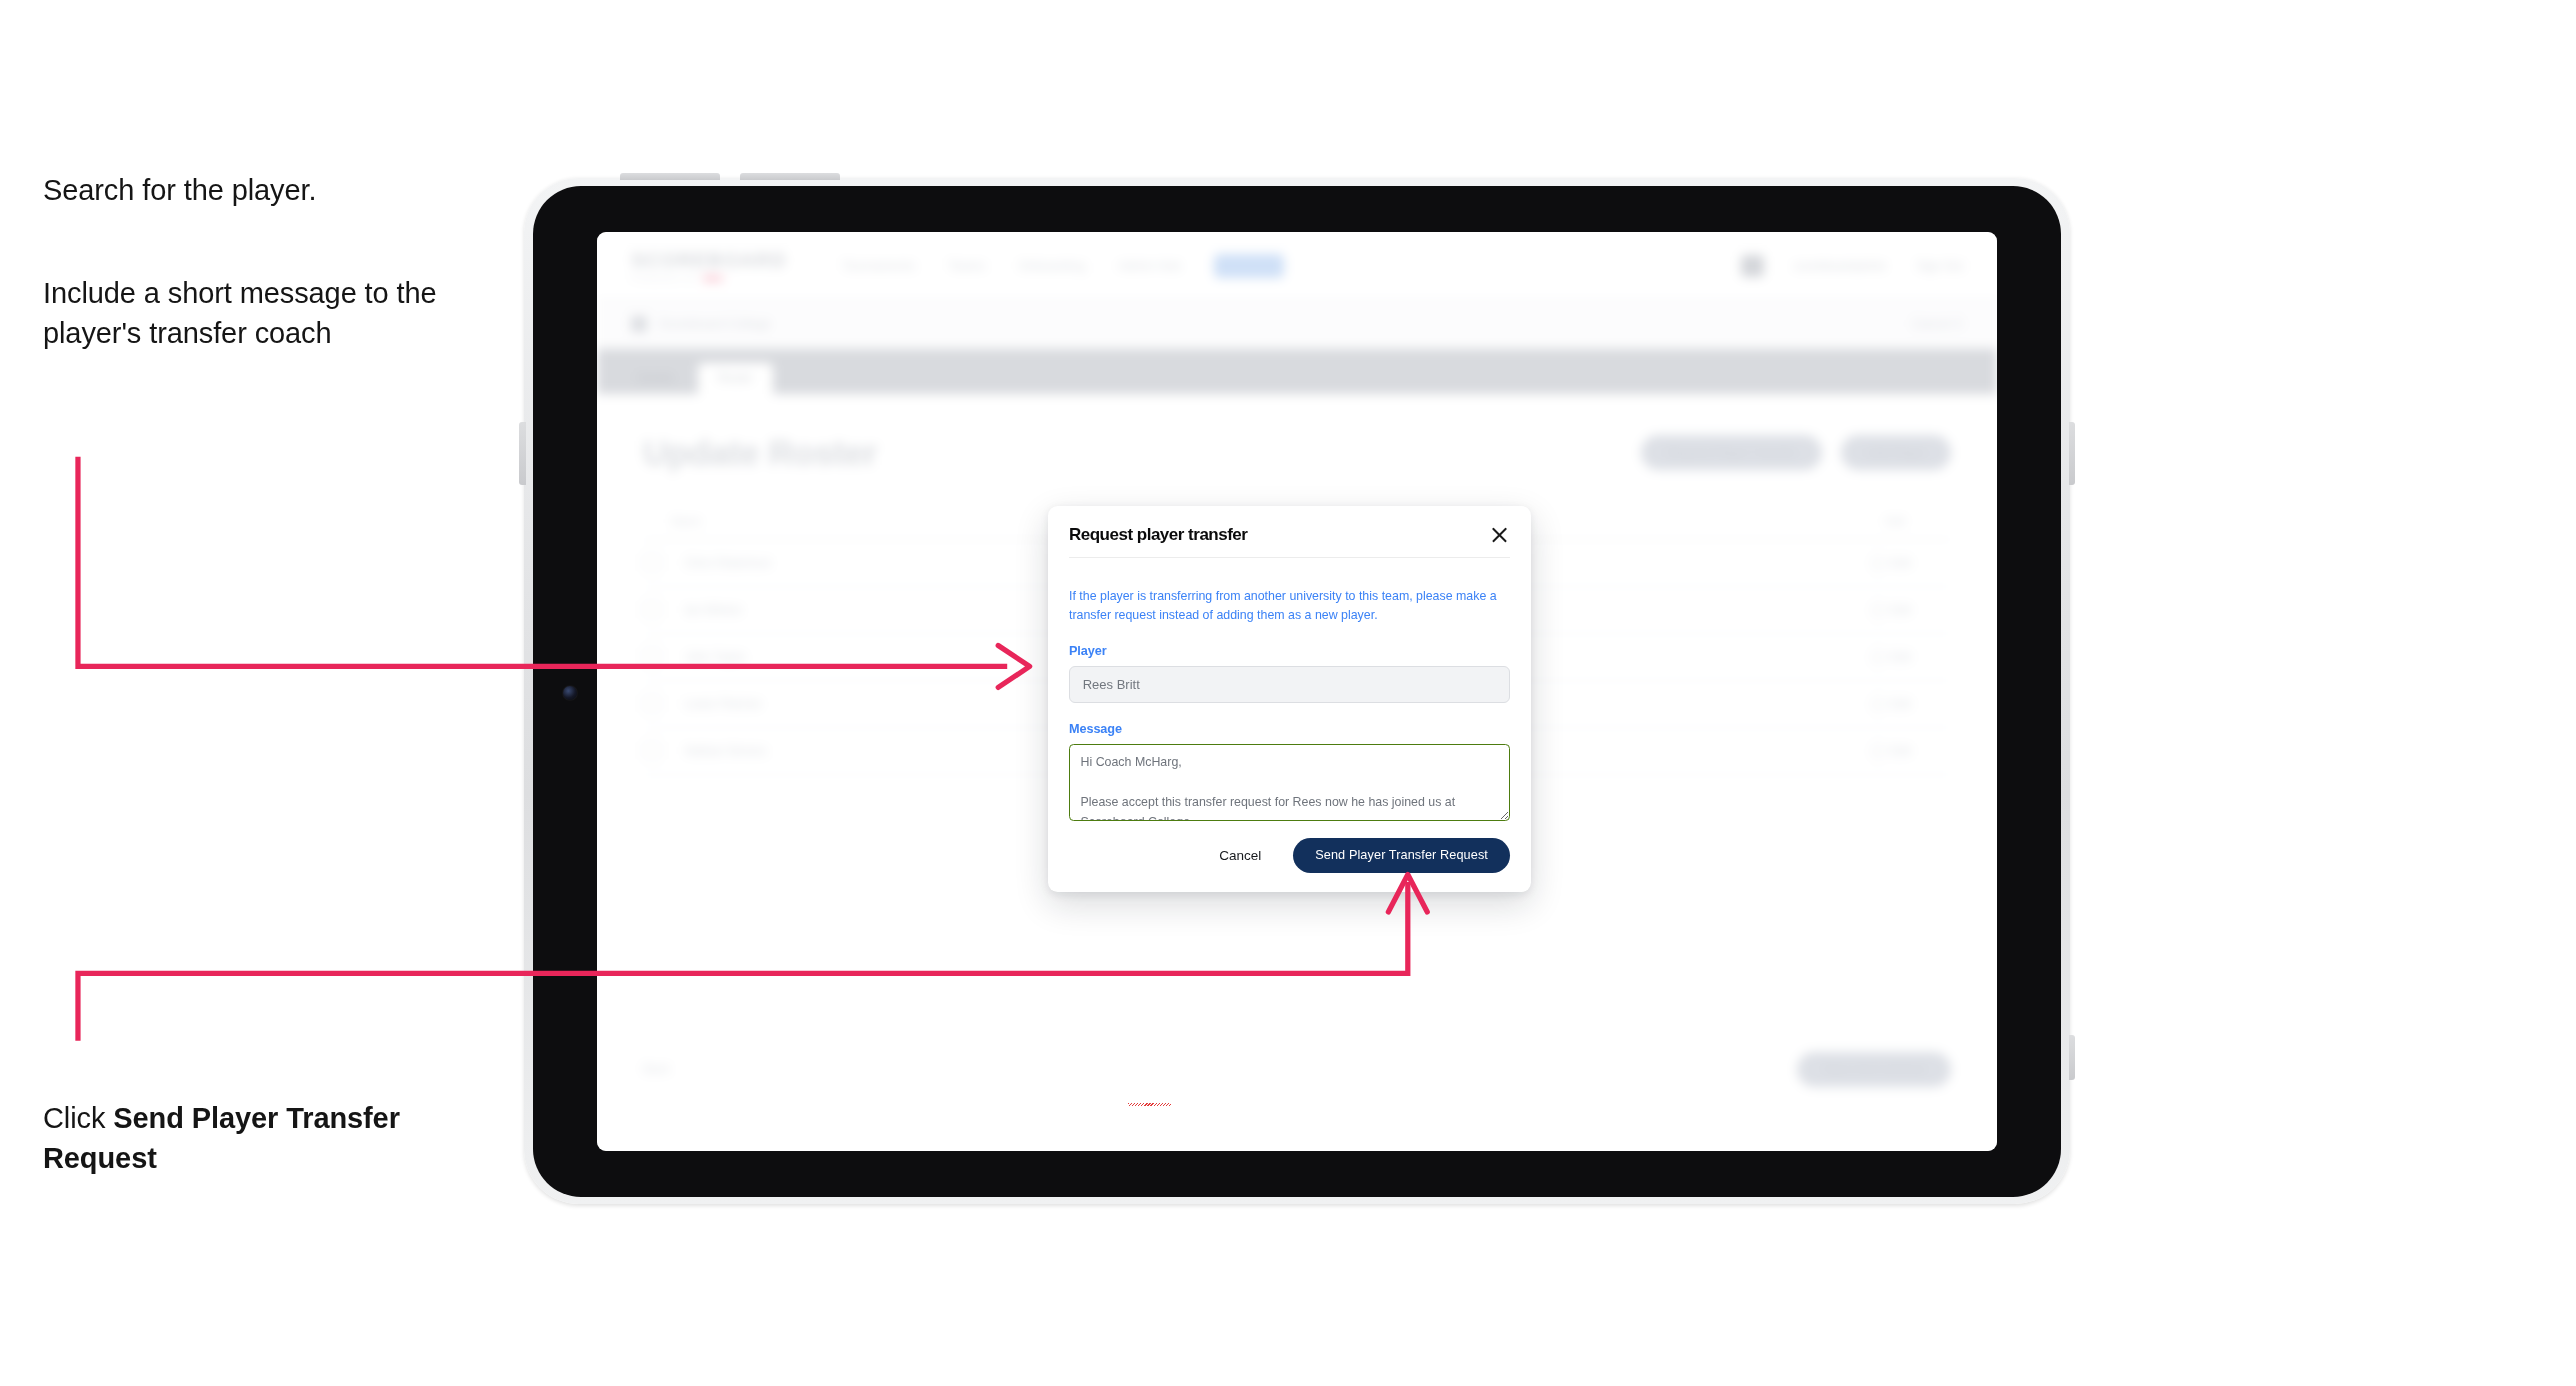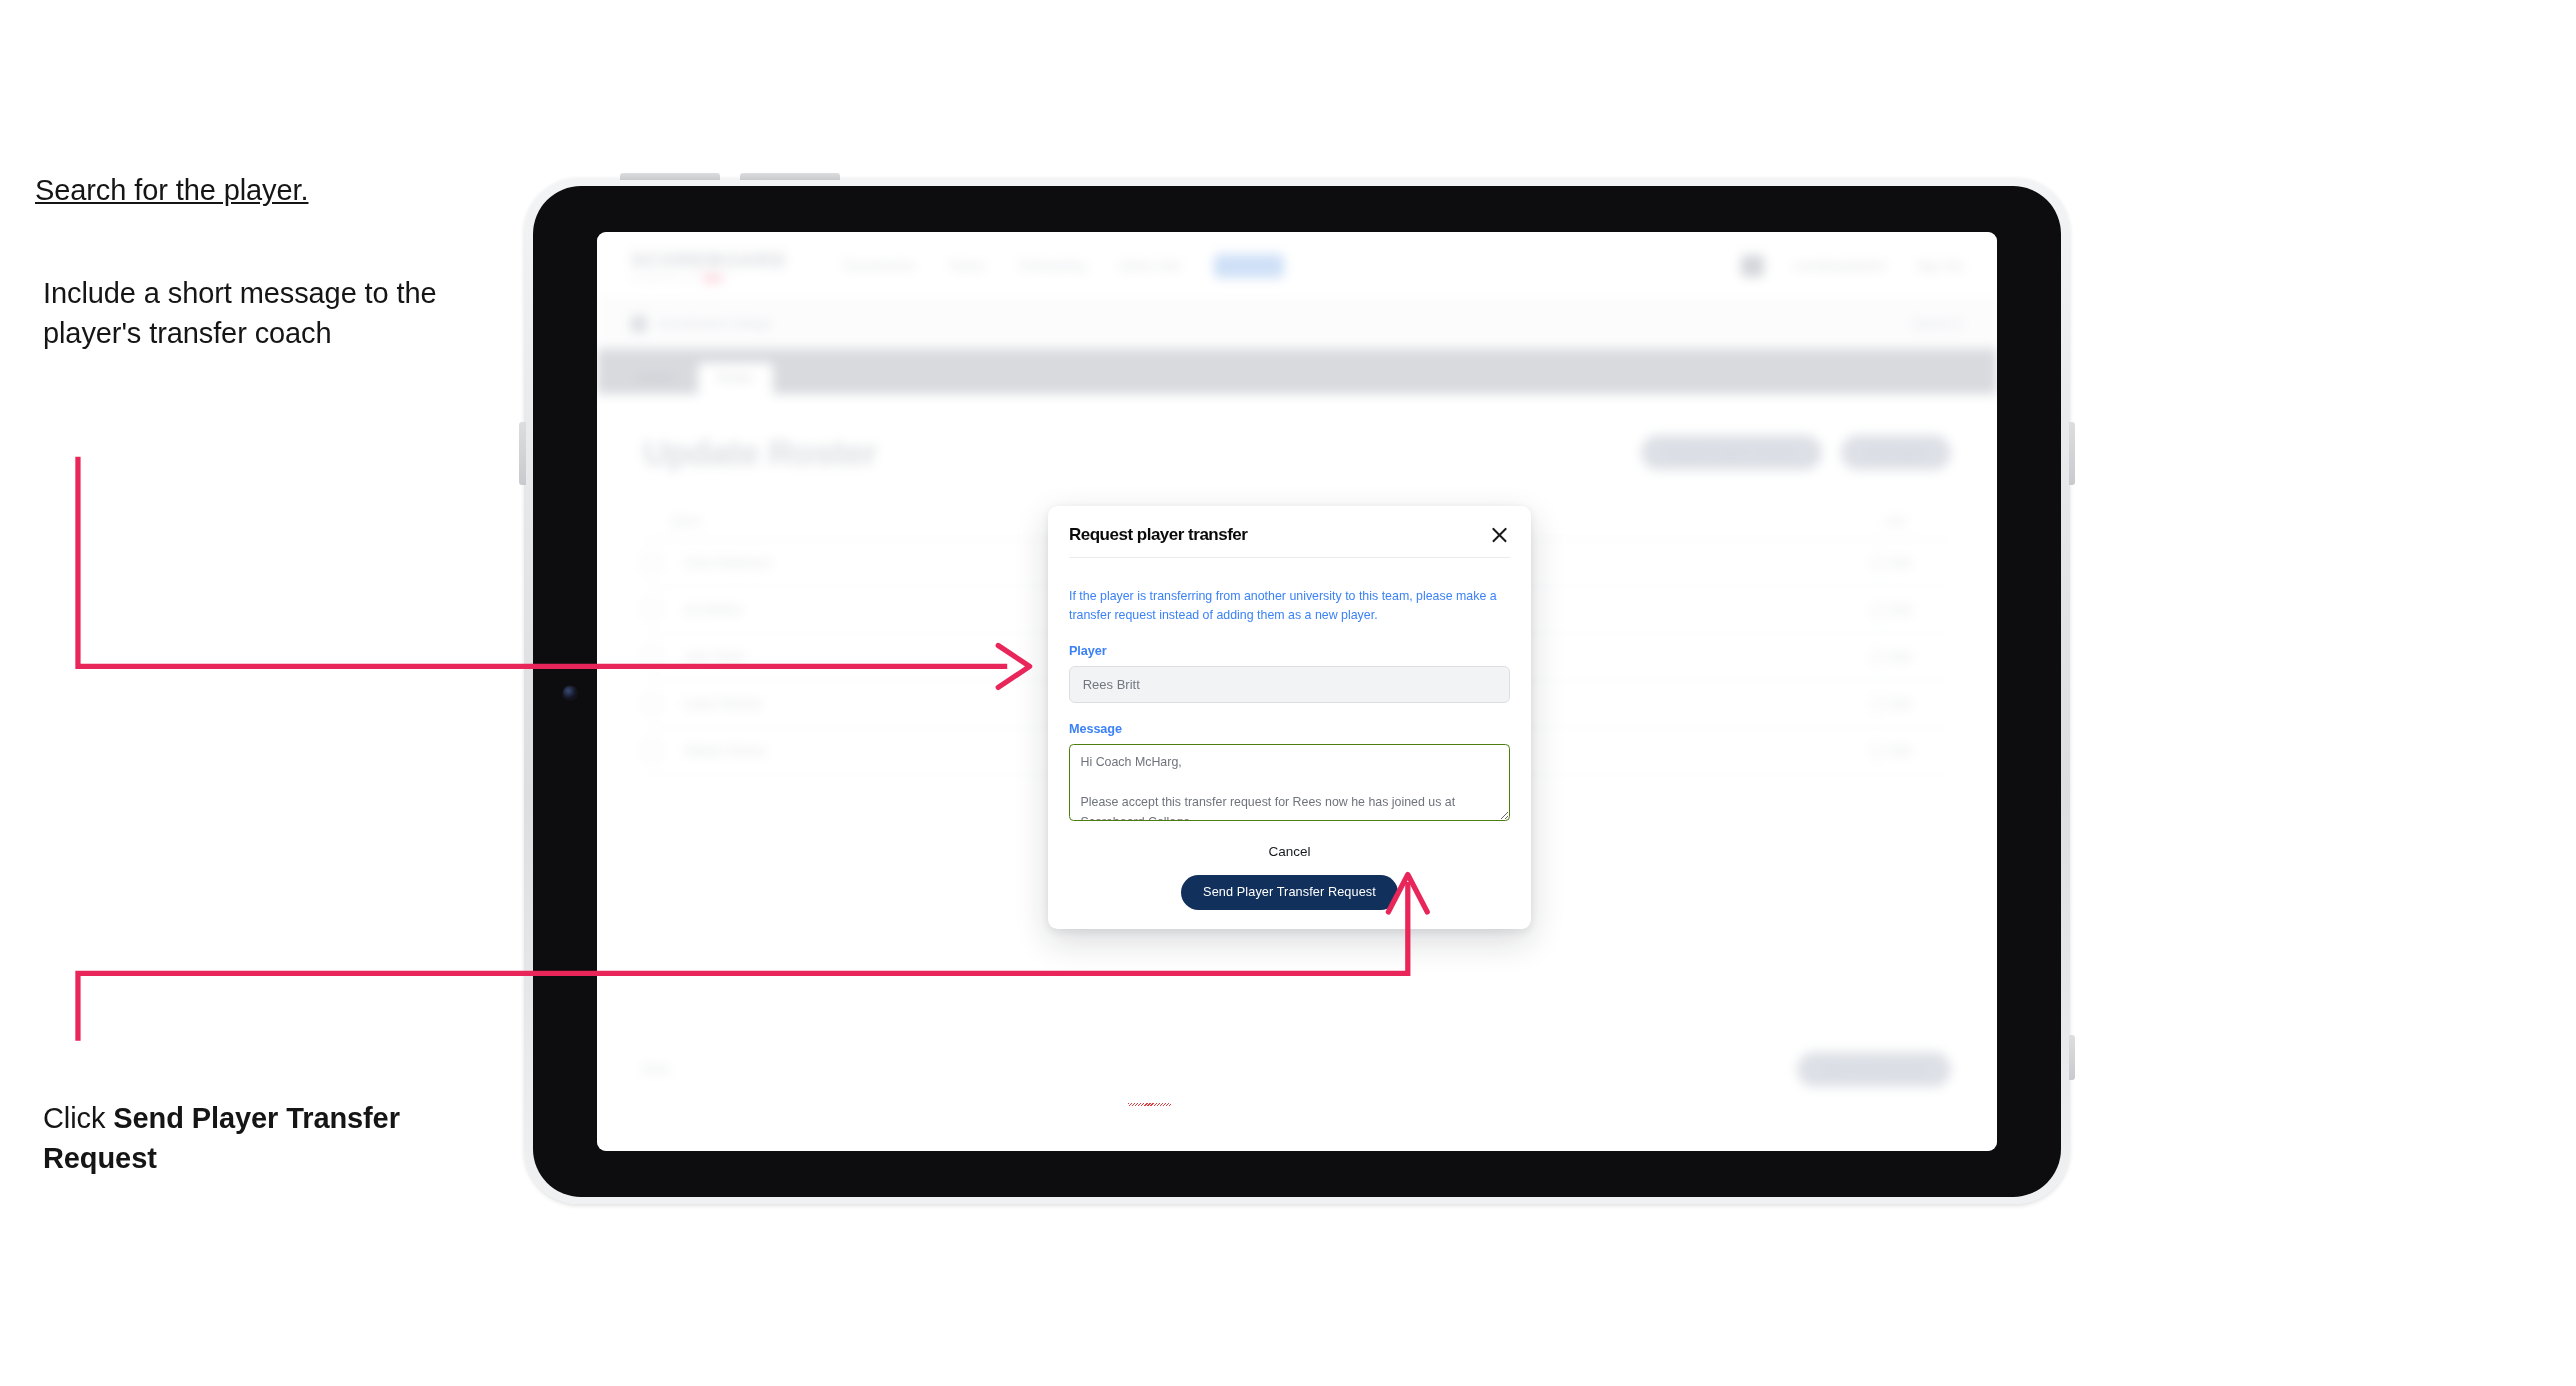--- a/index.html
+++ b/index.html
@@ -19,27 +19,26 @@
   }
 
   
   .annotation {
     position: absolute;
     color: #151515;
     font-family: "Liberation Sans", sans-serif;
     letter-spacing: -0.1px;
   }
   #anno-top {
-    left: 35px;
+    left: 43px;
     top: 172px;
     width: 449px;
     font-size: 29px;
     line-height: 1.30;
     font-weight: 400;
-    text-decoration: underline;
   }
   #anno-mid {
     left: 43px;
     top: 273px;
     width: 434px;
     font-size: 29px;
     line-height: 1.38;
     font-weight: 400;
   }
   #anno-bottom {
@@ -434,22 +433,21 @@
         135deg,
         #e33b3b 0px, #e33b3b 1px,
         transparent 1px, transparent 2.2px);
     pointer-events: none;
   }
   #modal-actions {
     margin-top: 16.5px;
     display: flex;
     align-items: center;
     justify-content: flex-end;
-    gap: 10px;
-    flex-direction: column;
+    gap: 29px;
   }
   #cancel-button {
     background: none;
     border: none;
     font-size: 13.5px;
     color: #17191d;
     font-family: "Liberation Sans", sans-serif;
     cursor: pointer;
     padding: 6px 3px;
   }

